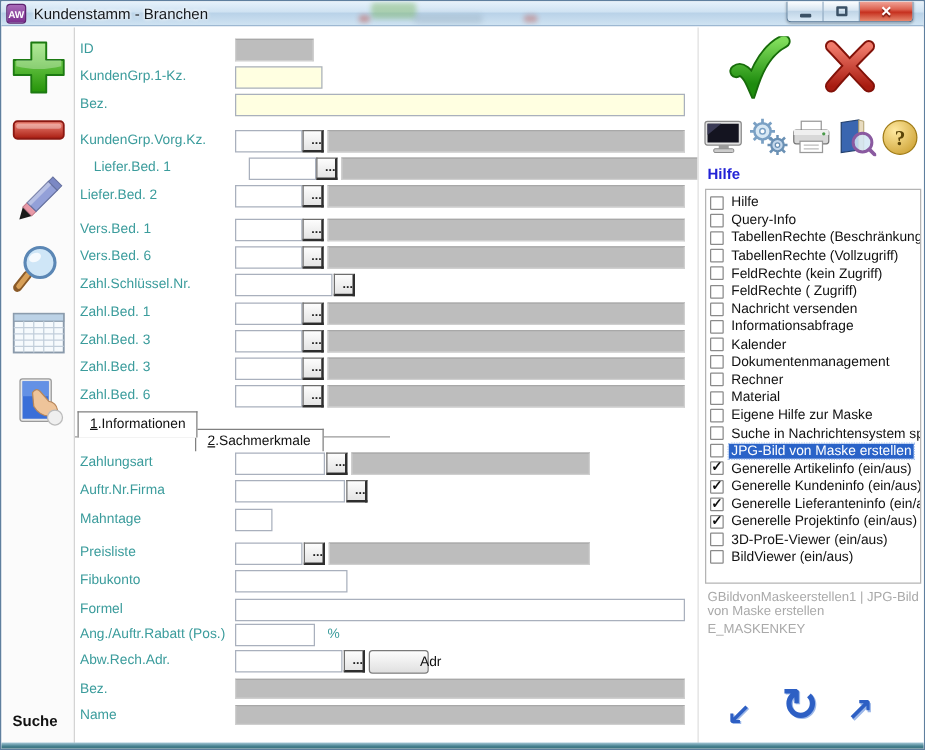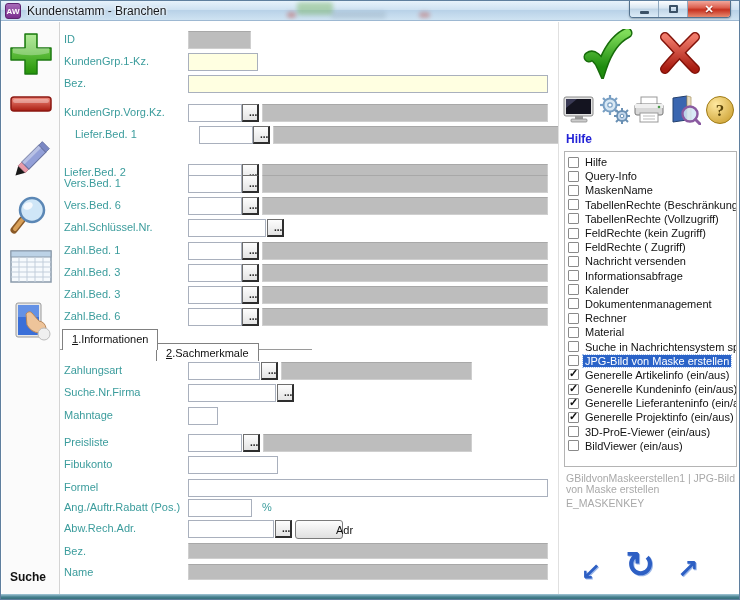--- a/index.html
+++ b/index.html
@@ -227,21 +227,21 @@
         <input class="tbox" style="left: 128px; width: 54px;">
         <button class="lkbtn" style="left: 182px;">...</button>
         <div class="grayro" style="left: 202px; width: 286px;"></div>
       </div>
       <div class="frow" style="top: 104px; margin-left: 11px;">
         <span class="flabel">Liefer.Bed. 1</span>
         <input class="tbox" style="left: 128px; width: 54px;">
         <button class="lkbtn" style="left: 182px;">...</button>
         <div class="grayro" style="left: 202px; width: 286px;"></div>
       </div>
-      <div class="frow" style="top: 126px; margin-top: 16px;">
+      <div class="frow" style="top: 126px;">
         <span class="flabel">Liefer.Bed. 2</span>
         <input class="tbox" style="left: 128px; width: 54px;">
         <button class="lkbtn" style="left: 182px;">...</button>
         <div class="grayro" style="left: 202px; width: 286px;"></div>
       </div>
       <div class="frow" style="top: 153px;">
         <span class="flabel">Vers.Bed. 1</span>
         <input class="tbox" style="left: 128px; width: 54px;">
         <button class="lkbtn" style="left: 182px;">...</button>
         <div class="grayro" style="left: 202px; width: 286px;"></div>
@@ -281,21 +281,21 @@
         <button class="lkbtn" style="left: 182px;">...</button>
         <div class="grayro" style="left: 202px; width: 286px;"></div>
       </div>
       <div class="frow" style="top: 340px;">
         <span class="flabel">Zahlungsart</span>
         <input class="tbox" style="left: 128px; width: 72px;">
         <button class="lkbtn" style="left: 201px;">...</button>
         <div class="grayro" style="left: 221px; width: 191px;"></div>
       </div>
       <div class="frow" style="top: 362px;">
-        <span class="flabel">Suche.Nr.Firma</span>
+        <span class="flabel">Auftr.Nr.Firma</span>
         <input class="tbox" style="left: 128px; width: 88px;">
         <button class="lkbtn" style="left: 217px;">...</button>
       </div>
       <div class="frow" style="top: 385px;">
         <span class="flabel">Mahntage</span>
         <input class="tbox" style="left: 128px; width: 30px;">
       </div>
       <div class="frow" style="top: 412px;">
         <span class="flabel">Preisliste</span>
         <input class="tbox" style="left: 128px; width: 54px;">
@@ -425,24 +425,20 @@
         <div class="opt-row">
           <span class="cb"></span>
           <span class="opt-label">Hilfe</span>
         </div>
         <div class="opt-row">
           <span class="cb"></span>
           <span class="opt-label">Query-Info</span>
         </div>
         <div class="opt-row">
           <span class="cb"></span>
-          <span class="opt-label">MaskenName</span>
-        </div>
-        <div class="opt-row">
-          <span class="cb"></span>
           <span class="opt-label">TabellenRechte (Beschränkung)</span>
         </div>
         <div class="opt-row">
           <span class="cb"></span>
           <span class="opt-label">TabellenRechte (Vollzugriff)</span>
         </div>
         <div class="opt-row">
           <span class="cb"></span>
           <span class="opt-label">FeldRechte (kein Zugriff)</span>
         </div>
@@ -466,20 +462,24 @@
           <span class="cb"></span>
           <span class="opt-label">Dokumentenmanagement</span>
         </div>
         <div class="opt-row">
           <span class="cb"></span>
           <span class="opt-label">Rechner</span>
         </div>
         <div class="opt-row">
           <span class="cb"></span>
           <span class="opt-label">Material</span>
+        </div>
+        <div class="opt-row">
+          <span class="cb"></span>
+          <span class="opt-label">Eigene Hilfe zur Maske</span>
         </div>
         <div class="opt-row">
           <span class="cb"></span>
           <span class="opt-label">Suche in Nachrichtensystem speich</span>
         </div>
         <div class="opt-row selected">
           <span class="cb"></span>
           <span class="opt-label">JPG-Bild von Maske erstellen</span>
         </div>
         <div class="opt-row">

